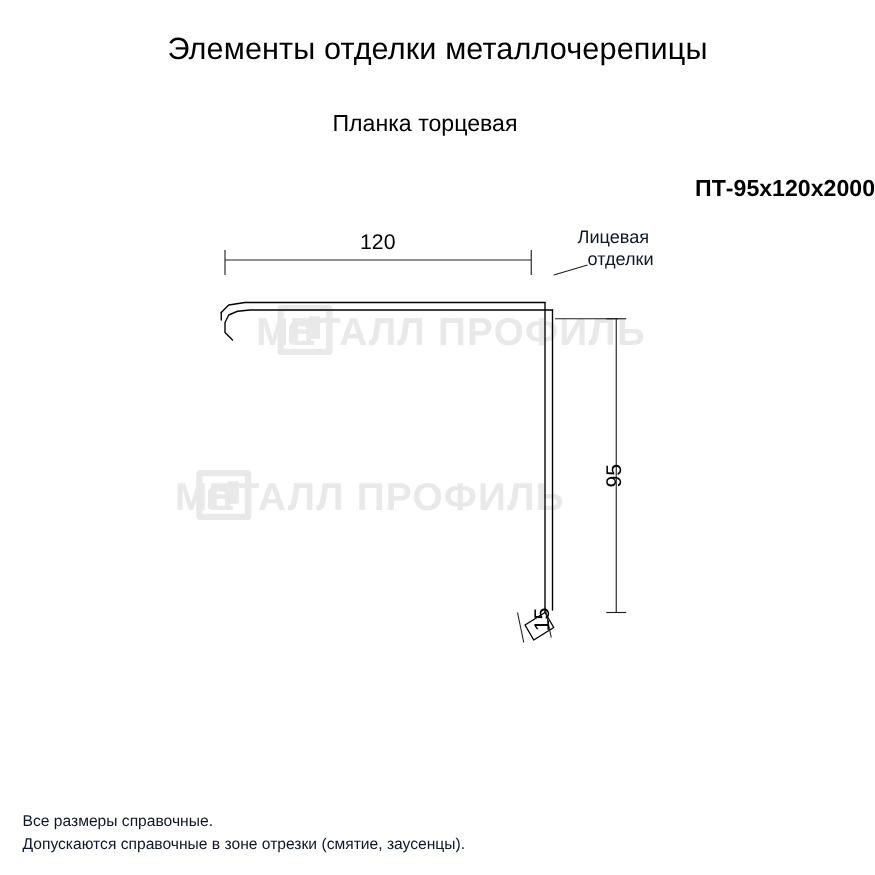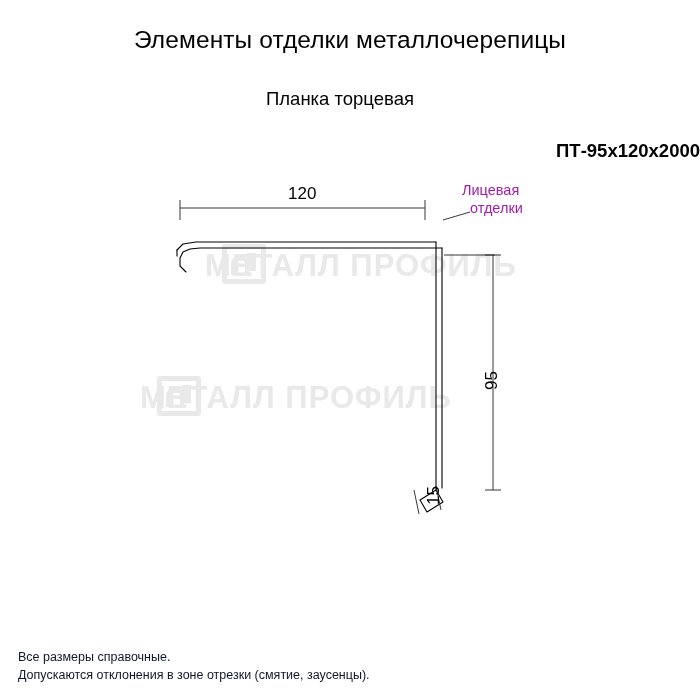--- a/index.html
+++ b/index.html
@@ -120,21 +120,21 @@
   .label {
     position: absolute;
     font-size: 17px;
     color: #000;
     white-space: nowrap;
   }
   .label-side {
     position: absolute;
     font-size: 14.5px;
     line-height: 17px;
-    color: #a21caf;
+    color: #0f172a;
     white-space: nowrap;
     text-align: left;
   }
   .vlabel {
     position: absolute;
     font-size: 17px;
     transform: rotate(-90deg);
     transform-origin: left top;
     white-space: nowrap;
   }
@@ -196,15 +196,15 @@
 
     <div class="label" style="left:288px; top:22px;margin-top:12px;">120</div>
     <div class="vlabel" style="left:482px; top:240px;">95</div>
     <div class="vlabel" style="left:424px; top:355px;">15</div>
 
     <div class="label-side" style="left:462px; top:32px;">Лицевая</div>
     <div class="label-side" style="left:470px; top:50px;">отделки</div>
   </div>
 
   <div class="footnote l1">Все размеры справочные.</div>
-  <div class="footnote l2">Допускаются отклонения в зоне отрезки (смятие, заусенцы).</div>
+  <div class="footnote l2">Допускаются справочные в зоне отрезки (смятие, заусенцы).</div>
 
 </div>
 
 </body></html>

